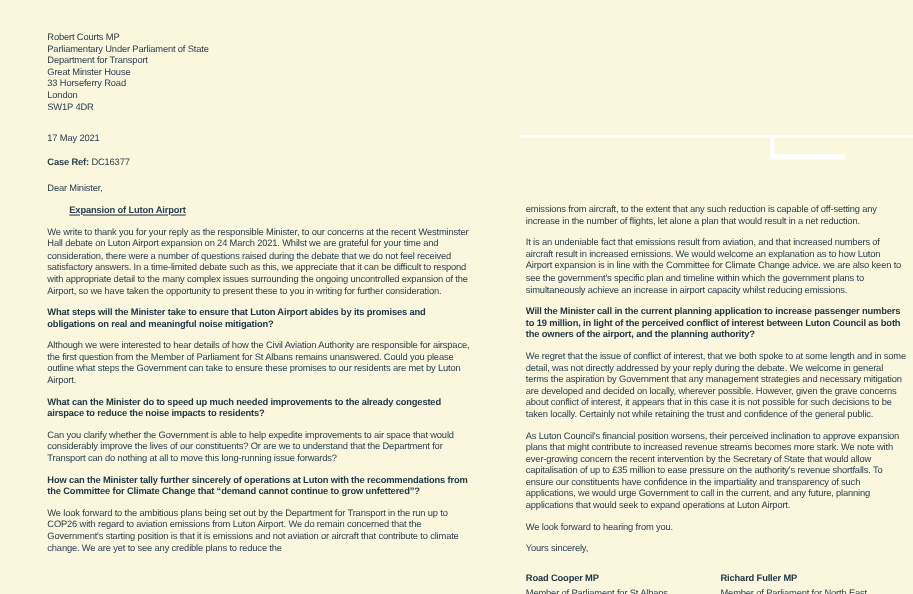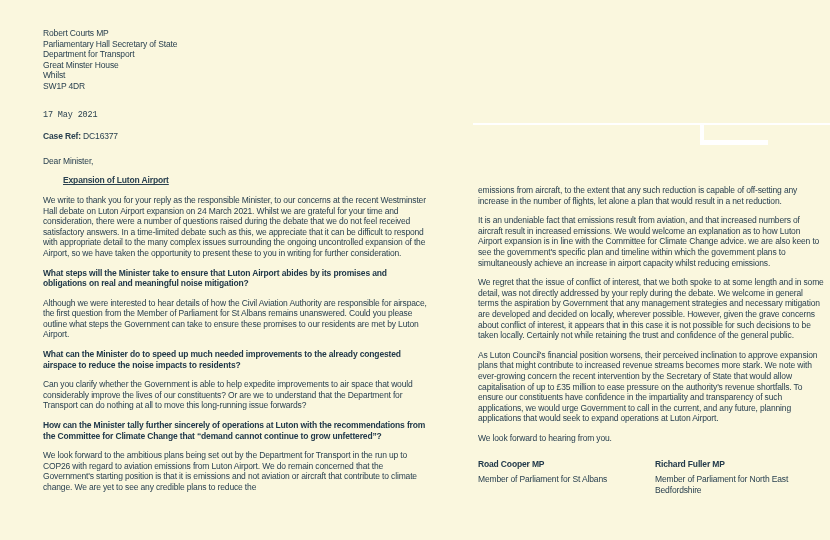--- a/index.html
+++ b/index.html
@@ -12,21 +12,21 @@
     color: #2a4150;
     font-size: 8.5px;
     line-height: 10.6px;
     letter-spacing: -0.15px;
     overflow: hidden;
   }
   .col { position: absolute; }
   .col-left  { left: 43px;  top: 16px;   width: 386px; margin-top: 12px; }
   .col-right { left: 478px; top: 176px; width: 347px; }
   .addr-line { white-space: nowrap; }
-  .date     { margin-top: 18px; font-family: Liberation Mono, monospace; }
+  .date     { margin-top: 18px; }
   .caseref  { margin-top: 11px; }
   .salutation { margin-top: 14px; }
   .subject {
     margin-top: 9px;
     font-weight: bold;
     text-decoration: underline;
     padding-left: 20px;
   }
   .b { font-weight: bold; }
   .block { margin-top: 9px; }
@@ -46,24 +46,25 @@
   .artifact-line-lower { left: 700px; top: 140px; width: 68px; height: 5px; }
 </style>
 </head>
 <body>
 
 <div class="page">
 
   <div class="col col-left">
     <div class="address">
         <div class="addr-line">Robert Courts MP</div>
-        <div class="addr-line">Parliamentary Hall Secretary of State</div>
+        <div class="addr-line">Parliamentary Under Parliament of State</div>
         <div class="addr-line">Department for Transport</div>
         <div class="addr-line">Great Minster House</div>
-        <div class="addr-line">Whilst</div>
+        <div class="addr-line">33 Horseferry Road</div>
+        <div class="addr-line">London</div>
         <div class="addr-line">SW1P 4DR</div>
       </div>
     <div class="date">17 May 2021</div>
     <div class="caseref">
       <span class="b">Case Ref:</span><span> DC16377</span>
     </div>
     <div class="salutation">Dear Minister,</div>
     <div class="subject">Expansion of Luton Airport</div>
     <div>
         <div class="block para">We write to thank you for your reply as the responsible Minister, to our concerns at the recent Westminster Hall debate on Luton Airport expansion on 24 March 2021.  Whilst we are grateful for your time and consideration, there were a number of questions raised during the debate that we do not feel received satisfactory answers.  In a time-limited debate such as this, we appreciate that it can be difficult to respond with appropriate detail to the many complex issues surrounding the ongoing uncontrolled expansion of the Airport, so we have taken the opportunity to present these to you in writing for further consideration.</div>
@@ -73,23 +74,25 @@
         <div class="block para">Can you clarify whether the Government is able to help expedite improvements to air space that would considerably improve the lives of our constituents? Or are we to understand that the Department for Transport can do nothing at all to move this long-running issue forwards?</div>
         <div class="block question">How can the Minister tally further sincerely of operations at Luton with the recommendations from the Committee for Climate Change that “demand cannot continue to grow unfettered”?</div>
         <div class="block para">We look forward to the ambitious plans being set out by the Department for Transport in the run up to COP26 with regard to aviation emissions from Luton Airport.  We do remain concerned that the Government's starting position is that it is emissions and not aviation or aircraft that contribute to climate change. We are yet to see any credible plans to reduce the</div>
       </div>
   </div>
 
   <div class="col col-right">
     <div>
         <div class="block para">emissions from aircraft, to the extent that any such reduction is capable of off-setting any increase in the number of flights, let alone a plan that would result in a net reduction.</div>
         <div class="block para">It is an undeniable fact that emissions result from aviation, and that increased numbers of aircraft result in increased emissions. We would welcome an explanation as to how Luton Airport expansion is in line with the Committee for Climate Change advice. we are also keen to see the government's specific plan and timeline within which the government plans to simultaneously achieve an increase in airport capacity whilst reducing emissions.</div>
+        <div class="block question">Will the Minister call in the current planning application to increase passenger numbers to 19 million, in light of the perceived conflict of interest between Luton Council as both the owners of the airport, and the planning authority?</div>
         <div class="block para">We regret that the issue of conflict of interest, that we both spoke to at some length and in some detail, was not directly addressed by your reply during the debate.  We welcome in general terms the aspiration by Government that any management strategies and necessary mitigation are developed and decided on locally, wherever possible.  However, given the grave concerns about conflict of interest, it appears that in this case it is not possible for such decisions to be taken locally.  Certainly not while retaining the trust and confidence of the general public.</div>
         <div class="block para">As Luton Council's financial position worsens, their perceived inclination to approve expansion plans that might contribute to increased revenue streams becomes more stark. We note with ever-growing concern the recent intervention by the Secretary of State that would allow capitalisation of up to £35 million to ease pressure on the authority's revenue shortfalls.  To ensure our constituents have confidence in the impartiality and transparency of such applications, we would urge Government to call in the current, and any future, planning applications that would seek to expand operations at Luton Airport.</div>
         <div class="block para">We look forward to hearing from you.</div>
+        <div class="block para">Yours sincerely,</div>
       </div>
     <div class="signatures">
       <div class="sig">
         <div class="sig-name">Road Cooper MP</div>
         <div class="sig-title">Member of Parliament for St Albans</div>
       </div>
       <div class="sig">
         <div class="sig-name">Richard Fuller MP</div>
         <div class="sig-title">Member of Parliament for North East Bedfordshire</div>
       </div>

